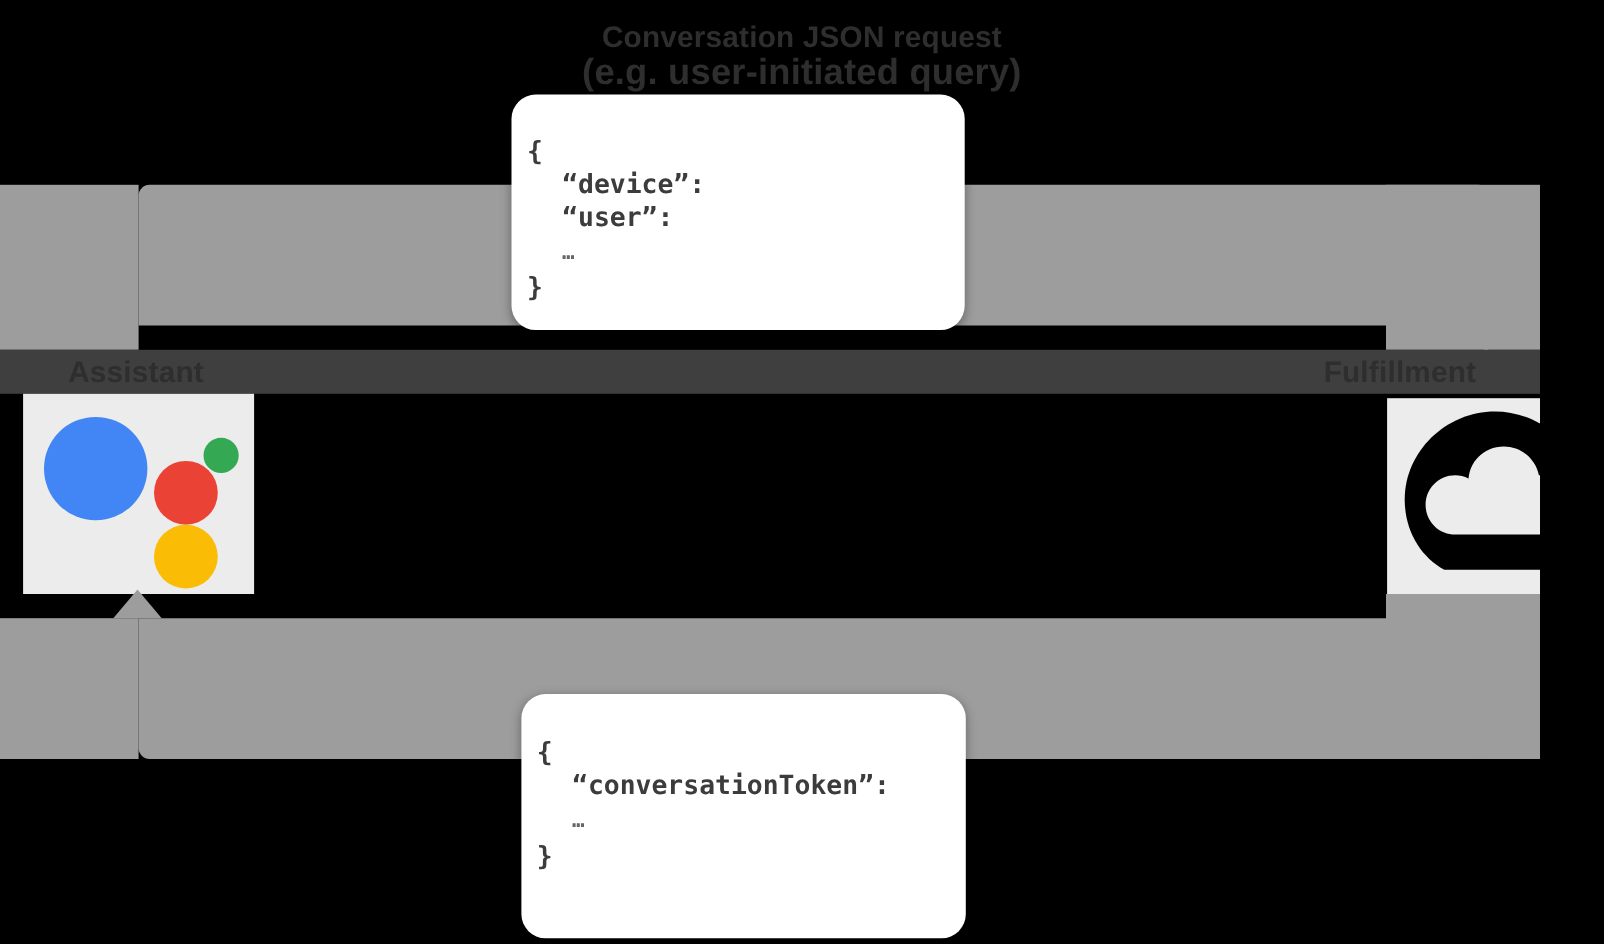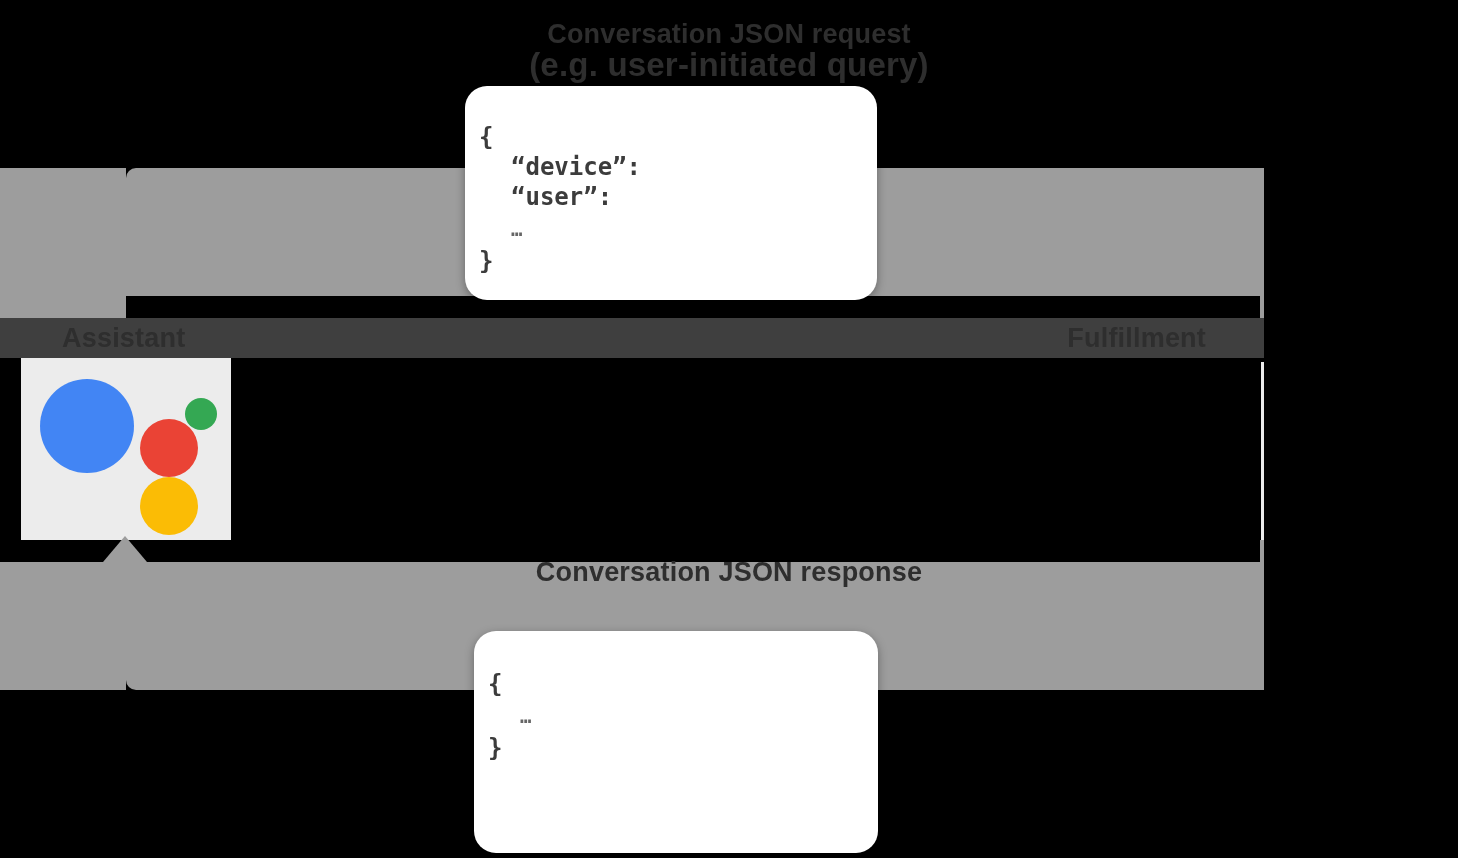--- a/index.html
+++ b/index.html
@@ -6,21 +6,21 @@
     margin: 0;
     padding: 0;
     background: #000000;
   }
   body {
     font-family: "Liberation Sans", sans-serif;
   }
 
   #stage {
     position: relative;
-    width: 1264px;
+    width: 1400px;
     height: 858px;
     background: #000000;
     overflow: hidden;
   }
 
   
   .band {
     position: absolute;
     background: #9d9d9d;
   }
@@ -256,22 +256,22 @@
       </svg>
     </div>
   </div>
 
   <div class="band band-bot-right"></div>
   <div class="band band-bot-main"></div>
   <div class="band band-bot-left"></div>
   <div class="arrow-up"></div>
 
   <div class="caption caption-bottom">
-    <div class="title">Conversation JSON response</div>
   </div>
 
   <div class="json-card bottom">
     <div class="json-line">{</div>
+    <div class="json-line indent">“conversationToken”:</div>
     <div class="json-line indent ellipsis">…</div>
     <div class="json-line">}</div>
   </div>
 
 </div>
 
 </body></html>

